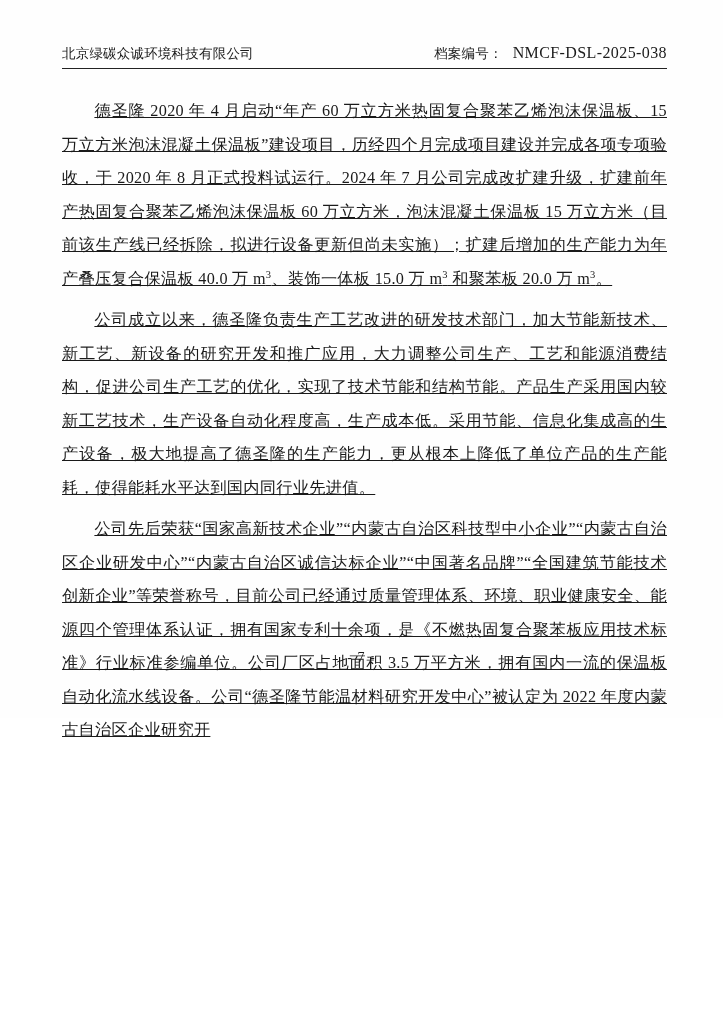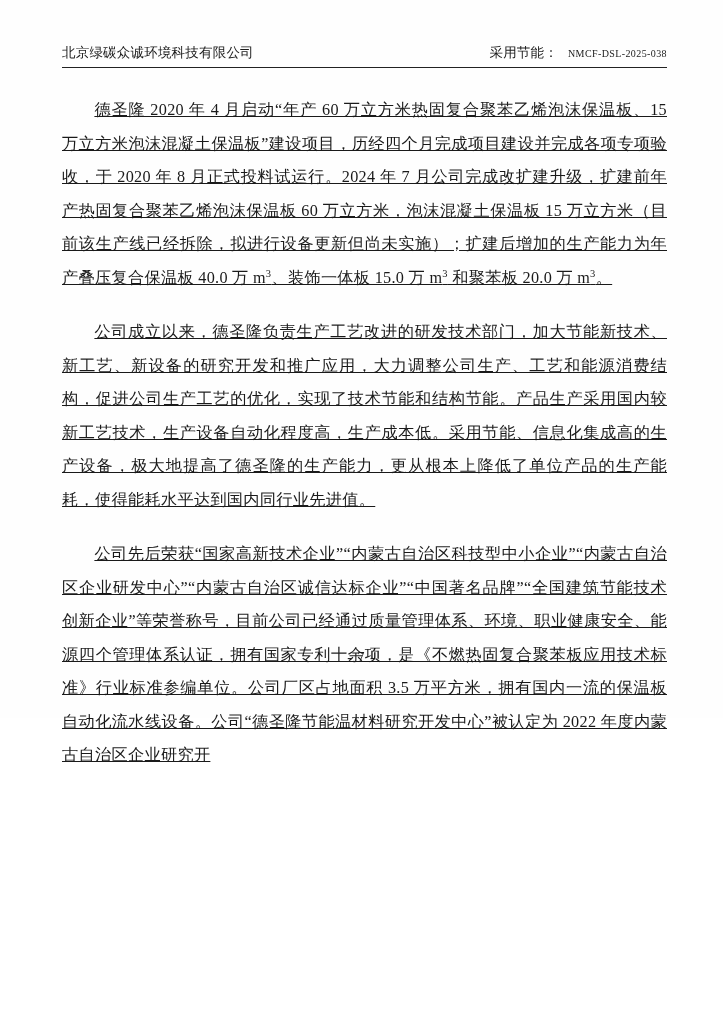--- a/index.html
+++ b/index.html
@@ -39,36 +39,36 @@
   .header-right {
     display: flex;
     align-items: baseline;
     gap: 10px;
     white-space: nowrap;
   }
   .header-right .label {
     font-size: 13.5px;
   }
   .header-right .code {
-    font-size: 10px;
+    font-size: 16px;
     letter-spacing: 0.4px;
   }
   .body-text p {
     margin: 0 0 2px 0;
     font-size: 16.2px;
     line-height: 33.5px;
     text-indent: 2em;
     text-align: justify;
     text-justify: inter-ideograph;
     letter-spacing: 0.3px;
     word-break: break-all;
     text-decoration: underline;
   }
   .body-text p + p {
-    margin-top: 21px;
+    margin-top: 8px;
   }
   sup {
     font-size: 0.65em;
     vertical-align: super;
     line-height: 0;
   }
   .footer {
     position: absolute;
     left: 0;
     right: 0;
@@ -79,21 +79,21 @@
   }
 </style>
 </head>
 <body>
 
 <div class="page">
 
   <div class="header">
     <div class="header-left">北京绿碳众诚环境科技有限公司</div>
     <div class="header-right">
-      <span class="label">采用节能：</span>
+      <span class="label">档案编号：</span>
       <span class="code">NMCF-DSL-2025-038</span>
     </div>
   </div>
 
   <div class="body-text">
     <p>德圣隆 2020 年 4 月启动“年产 60 万立方米热固复合聚苯乙烯泡沫保温板、15 万立方米泡沫混凝土保温板”建设项目，历经四个月完成项目建设并完成各项专项验收，于 2020 年 8 月正式投料试运行。2024 年 7 月公司完成改扩建升级，扩建前年产热固复合聚苯乙烯泡沫保温板 60 万立方米，泡沫混凝土保温板 15 万立方米（目前该生产线已经拆除，拟进行设备更新但尚未实施）；扩建后增加的生产能力为年产叠压复合保温板 40.0 万 m<sup>3</sup>、装饰一体板 15.0 万 m<sup>3</sup> 和聚苯板 20.0 万 m<sup>3</sup>。</p>
     <p>公司成立以来，德圣隆负责生产工艺改进的研发技术部门，加大节能新技术、新工艺、新设备的研究开发和推广应用，大力调整公司生产、工艺和能源消费结构，促进公司生产工艺的优化，实现了技术节能和结构节能。产品生产采用国内较新工艺技术，生产设备自动化程度高，生产成本低。采用节能、信息化集成高的生产设备，极大地提高了德圣隆的生产能力，更从根本上降低了单位产品的生产能耗，使得能耗水平达到国内同行业先进值。</p>
     <p>公司先后荣获“国家高新技术企业”“内蒙古自治区科技型中小企业”“内蒙古自治区企业研发中心”“内蒙古自治区诚信达标企业”“中国著名品牌”“全国建筑节能技术创新企业”等荣誉称号，目前公司已经通过质量管理体系、环境、职业健康安全、能源四个管理体系认证，拥有国家专利十余项，是《不燃热固复合聚苯板应用技术标准》行业标准参编单位。公司厂区占地面积 3.5 万平方米，拥有国内一流的保温板自动化流水线设备。公司“德圣隆节能温材料研究开发中心”被认定为 2022 年度内蒙古自治区企业研究开</p>
   </div>
 

